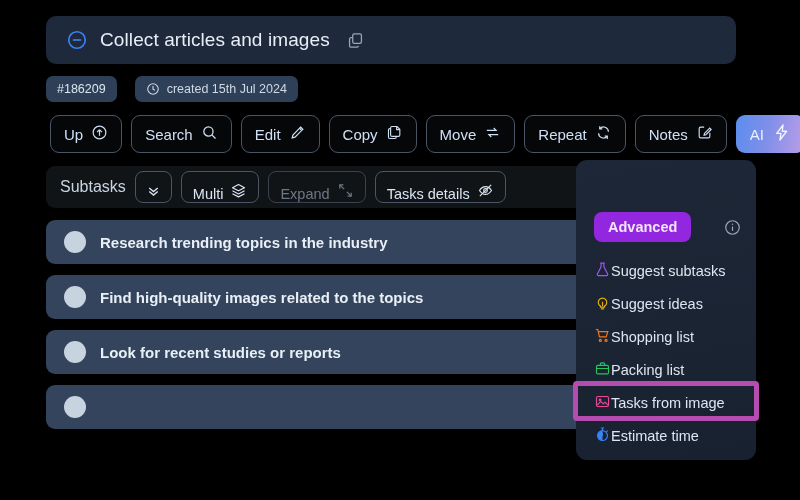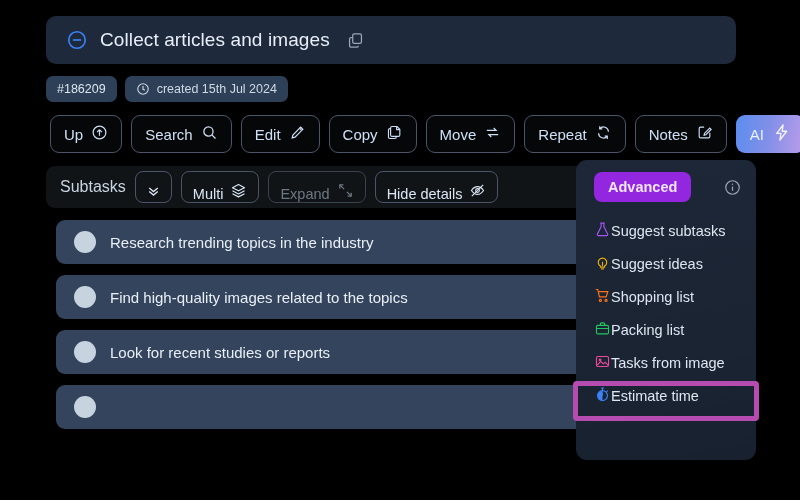--- a/index.html
+++ b/index.html
@@ -23,21 +23,21 @@
   .collapse-icon { width: 22px; height: 22px; flex: 0 0 auto; }
   .task-title {
     font-size: 19px; color: #e8eef7; letter-spacing: .1px;
     white-space: nowrap;
   }
   .title-copy-icon { width: 19px; height: 19px; flex: 0 0 auto; margin-left: 4px; }
 
   
   .meta-row {
     position: absolute; left: 46px; top: 76px;
-    display: flex; align-items: center; gap: 8px;
+    display: flex; align-items: center; gap: 18px;
   }
   .chip {
     height: 26px; border-radius: 7px;
     background: #2e4057;
     display: flex; align-items: center; gap: 7px;
     padding: 0 11px;
     font-size: 12.5px; color: #cfd9e6;
   }
   .chip .clock-icon { width: 14px; height: 14px; }
   .chip-id { color: #dbe5f0; }
@@ -79,21 +79,21 @@
     background: transparent;
     display: flex; align-items: flex-end; gap: 7px;
     padding: 0 11px;
     font-size: 14.5px; color: #dbe6f3;
     white-space: nowrap;
   }
   .sbtn.dim { color: #6d7884; border-color: #39424e; }
   .sbtn.icon-only { padding: 0 9px; }
 
   
-  .subtasks { position: absolute; left: 56px; top: 220px; width: 690px; }
+  .subtasks { position: absolute; left: 46px; top: 220px; width: 690px; font-weight: bold; }
   .subtask-row {
     height: 44px; margin-bottom: 11px;
     background: #33445c;
     border-radius: 9px;
     display: flex; align-items: center; gap: 14px;
     padding: 0 18px;
   }
   .subtask-dot {
     width: 22px; height: 22px; border-radius: 50%;
     background: #c8d3e0; flex: 0 0 auto;
@@ -104,21 +104,21 @@
   .ai-panel {
     position: absolute; left: 576px; top: 160px;
     width: 180px; height: 300px;
     background: linear-gradient(170deg, #1d2737 0%, #1a2433 60%, #182130 100%);
     border-radius: 11px;
     padding: 12px 0 0 0;
     overflow: hidden;
   }
   .panel-head {
     display: flex; align-items: center; justify-content: space-between;
-    padding: 0 14px 0 18px; margin-bottom: 12px;
+    padding: 0 14px 0 18px; margin-bottom: 12px; margin-top: 40px;
   }
   .advanced-btn {
     background: #9327e0; border-radius: 8px;
     padding: 7px 14px;
     font-size: 14.5px; font-weight: bold; color: #f2e6fb;
     white-space: nowrap;
   }
   .info-icon { width: 19px; height: 19px; }
   .menu-item {
     display: flex; align-items: center; 
@@ -286,21 +286,21 @@
         <svg viewBox="0 0 24 24" width="17" height="17" fill="none" stroke="#6d7884" stroke-width="1.8">
           <path d="M4 9V4h5"></path>
             <path d="M20 15v5h-5"></path>
             <path d="M4 4l6 6"></path>
             <path d="M20 20l-6-6"></path>
         </svg>
       </span>
     </div>
 
     <div class="sbtn">
-      <span>Hide details</span>
+      <span>Tasks details</span>
       <span>
         <svg viewBox="0 0 24 24" width="17" height="17" fill="none" stroke="#dbe6f3" stroke-width="1.6">
           <path d="M3.5 12S7 6.5 12 6.5 20.5 12 20.5 12 17 17.5 12 17.5 3.5 12 3.5 12z"></path>
           <circle cx="12" cy="12" r="2.6"></circle>
             <line x1="4" y1="20" x2="20" y2="4"></line>
         </svg>
       </span>
     </div>
   </div>
 

